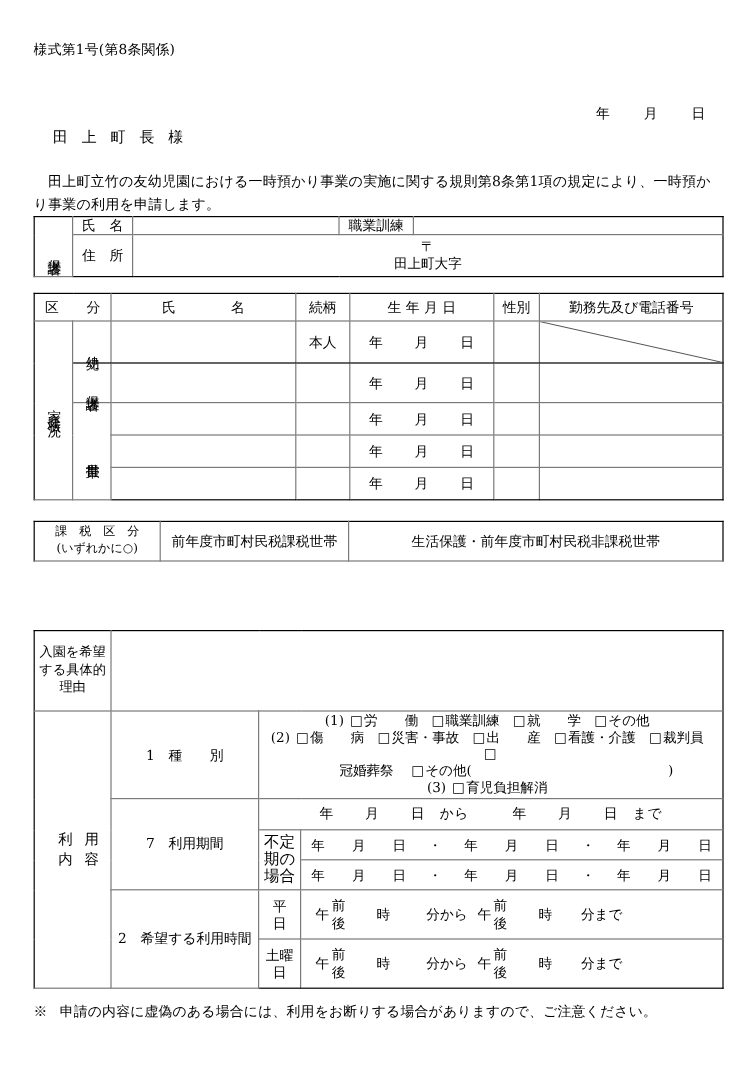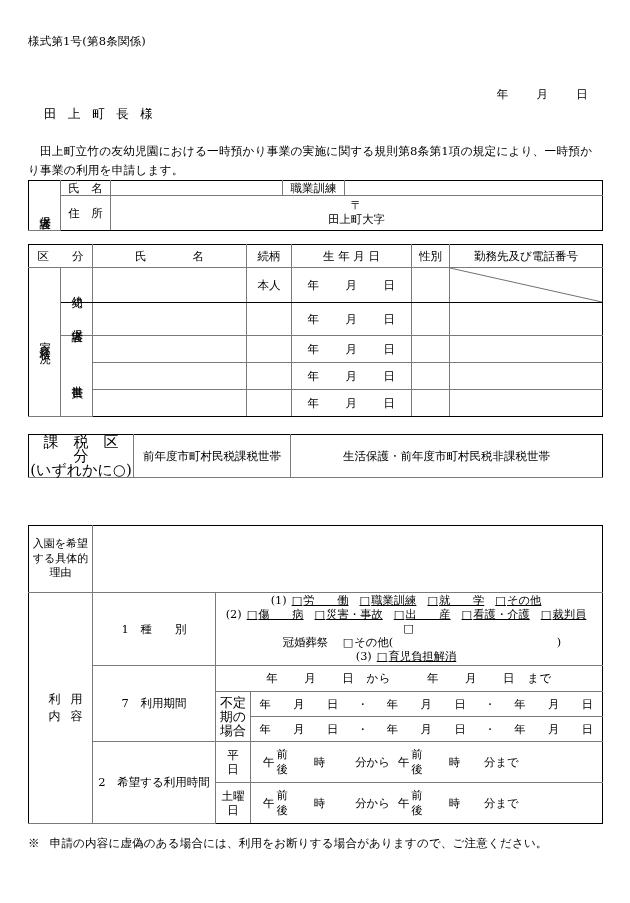--- a/index.html
+++ b/index.html
@@ -158,21 +158,21 @@
   
   #t-usage { left: 28px; top: 525px; width: 574px; }
   .kind-list {
     text-align: left;
     padding: 4px 0 4px 8px;
     font-size: 11.3px;
     line-height: 17px;
   }
   .kind-list .num { display: inline-block; width: 26px; }
   .cb { margin-right: 1px; }
-  .opt { margin-right: 11px; white-space: nowrap; text-decoration: underline; }
+  .opt { margin-right: 11px; white-space: nowrap; }
 
   .period-top { letter-spacing: 0.5px; white-space: nowrap; font-size: 11.5px; }
   .period-top .g { display: inline-block; width: 26px; }
   .irr-line { white-space: nowrap; font-size: 11.3px; letter-spacing: 0.5px; line-height: 19px; }
   .irr-line .gap { display: inline-block; width: 22px; }
 
   .time-cell {
     display: flex;
     align-items: center;
     justify-content: flex-start;
@@ -336,21 +336,21 @@
 
   <table class="tbl" id="t-tax">
     <colgroup>
         <col style="width:105px">
         <col style="width:157px">
         <col style="width:312px">
       </colgroup>
     <tbody>
         <tr class="outer-top">
       <td class="bl" style="height:32px">
-        <div style="line-height:14px;font-size:15px">
+        <div style="line-height:14px;font-size:10px">
           <div>課　税　区　分</div>
           <div>(いずれかに○)</div>
         </div>
       </td>
       <td>前年度市町村民税課税世帯</td>
       <td class="br">生活保護・前年度市町村民税非課税世帯</td>
     </tr>
   </tbody>
     </table>
 

